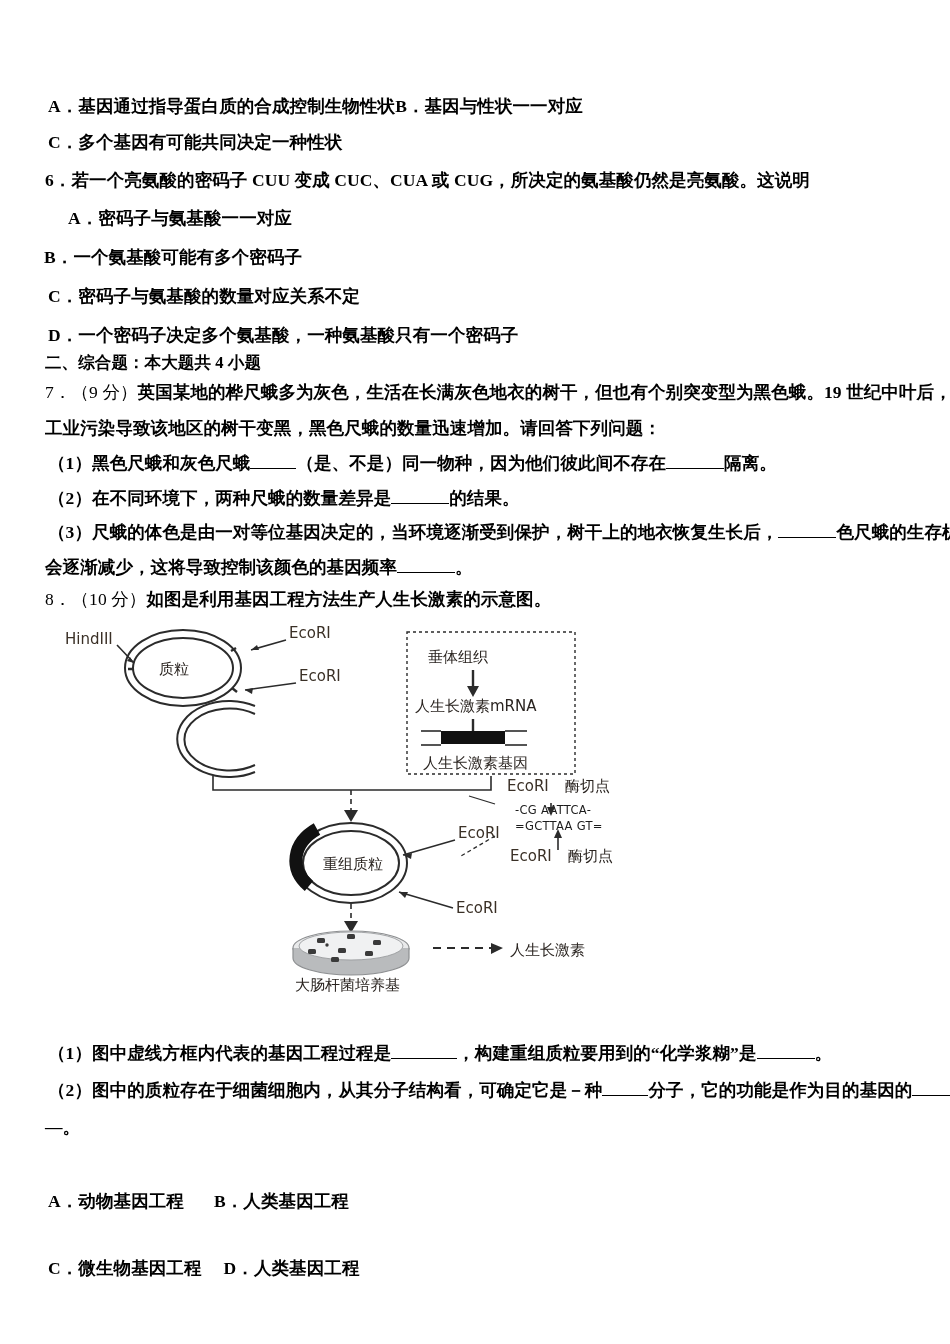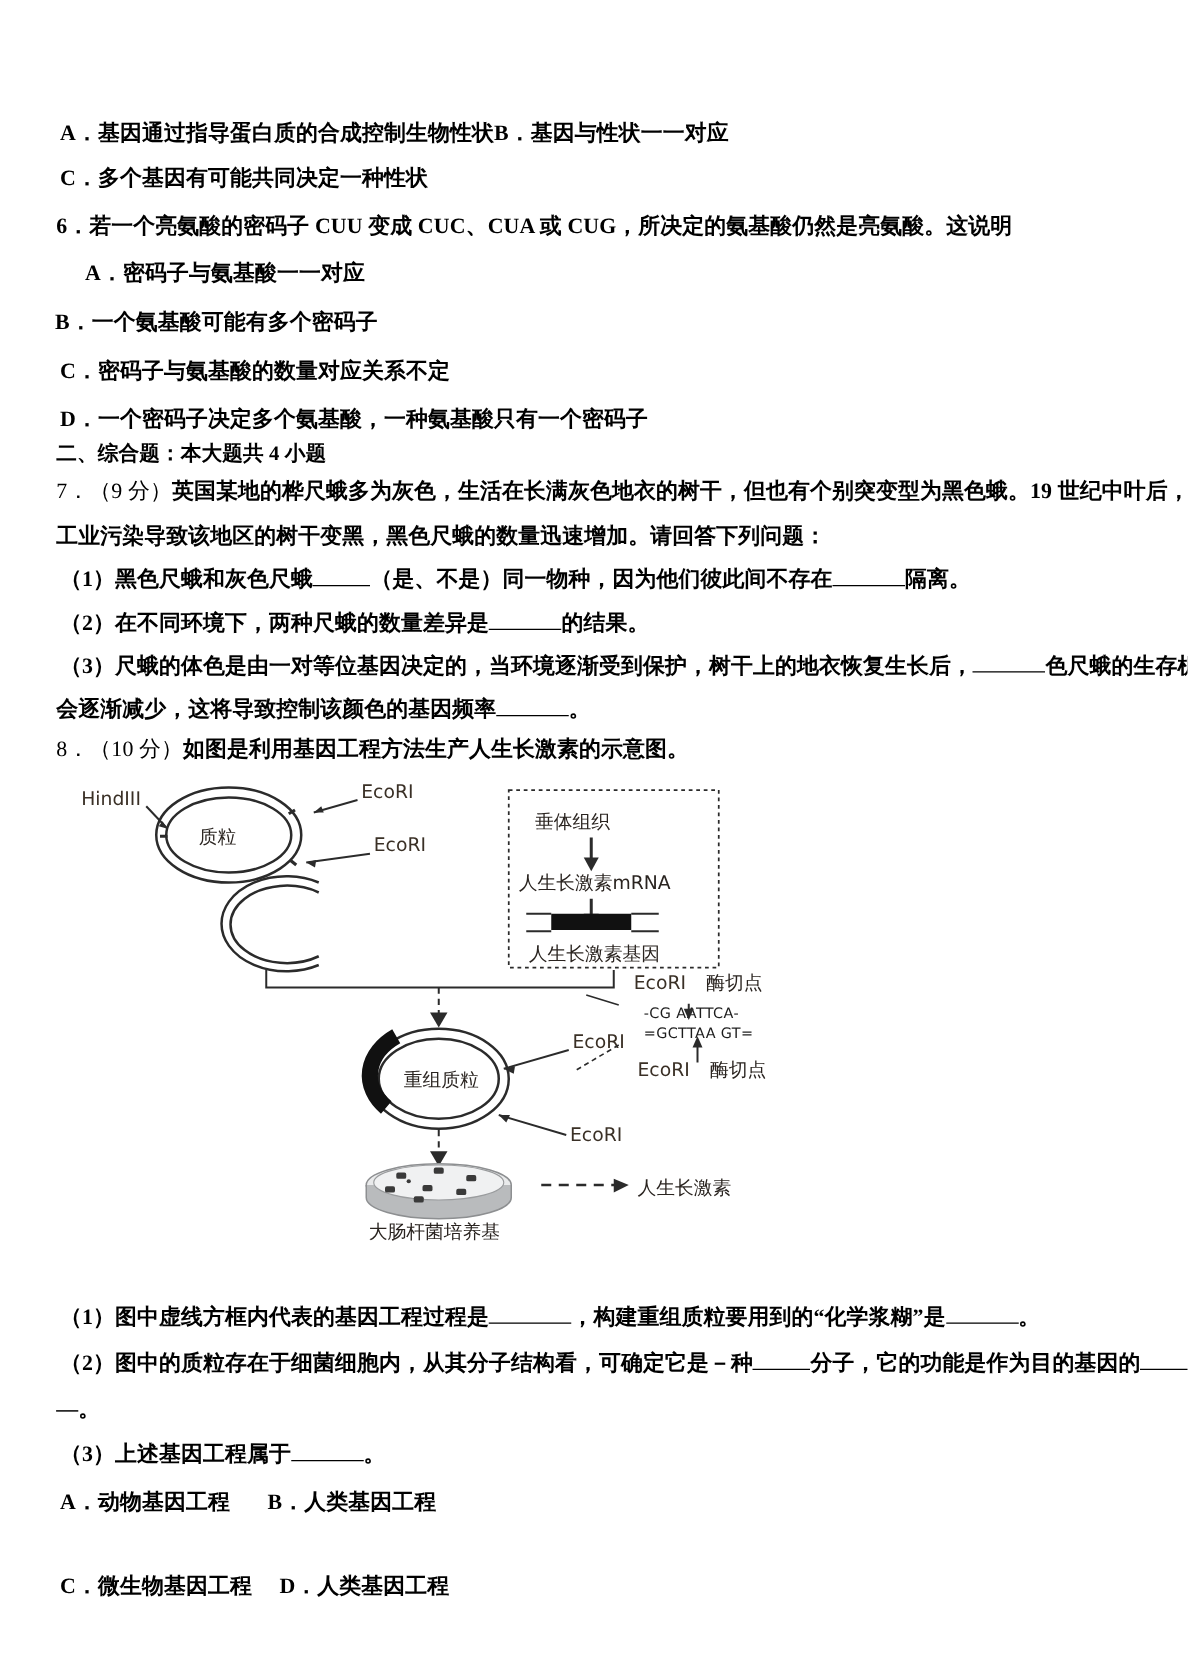--- a/index.html
+++ b/index.html
@@ -236,23 +236,20 @@
 
   <div class="tline" style="left:48px; top:1042px;">
     <span class="bold">（1）图中虚线方框内代表的基因工程过程是</span><span class="blank b-xl"></span><span class="bold">，构建重组质粒要用到的“化学浆糊”是</span><span class="blank b-lg"></span><span class="bold">。</span>
   </div>
 
   <div class="tline" style="left:48px; top:1079px;">
     <span class="bold">（2）图中的质粒存在于细菌细胞内，从其分子结构看，可确定它是－种</span><span class="blank b-md"></span><span class="bold">分子，它的功能是作为目的基因的</span><span class="blank b-lg"></span>
   </div>
   <div class="tline bold" style="left:45px; top:1116px;">—。</div>
 
-  <div class="tline" style="left:48px; top:1152px;">
-    <span class="bold">（3）上述基因工程属于</span><span class="blank b-lg"></span><span class="bold">。</span>
-  </div>
 
   <div class="tline" style="left:48px; top:1190px;">
     <span class="opt-label">A．</span><span class="bold">动物基因工程</span><span style="display:inline-block;width:30px;"></span><span class="opt-label">B．</span><span class="bold">人类基因工程</span>
   </div>
   <div class="tline" style="left:48px; top:1227px;margin-top:30px;">
     <span class="opt-label">C．</span><span class="bold">微生物基因工程</span><span style="display:inline-block;width:22px;"></span><span class="opt-label">D．</span><span class="bold">人类基因工程</span>
   </div>
 
 </div>
 

